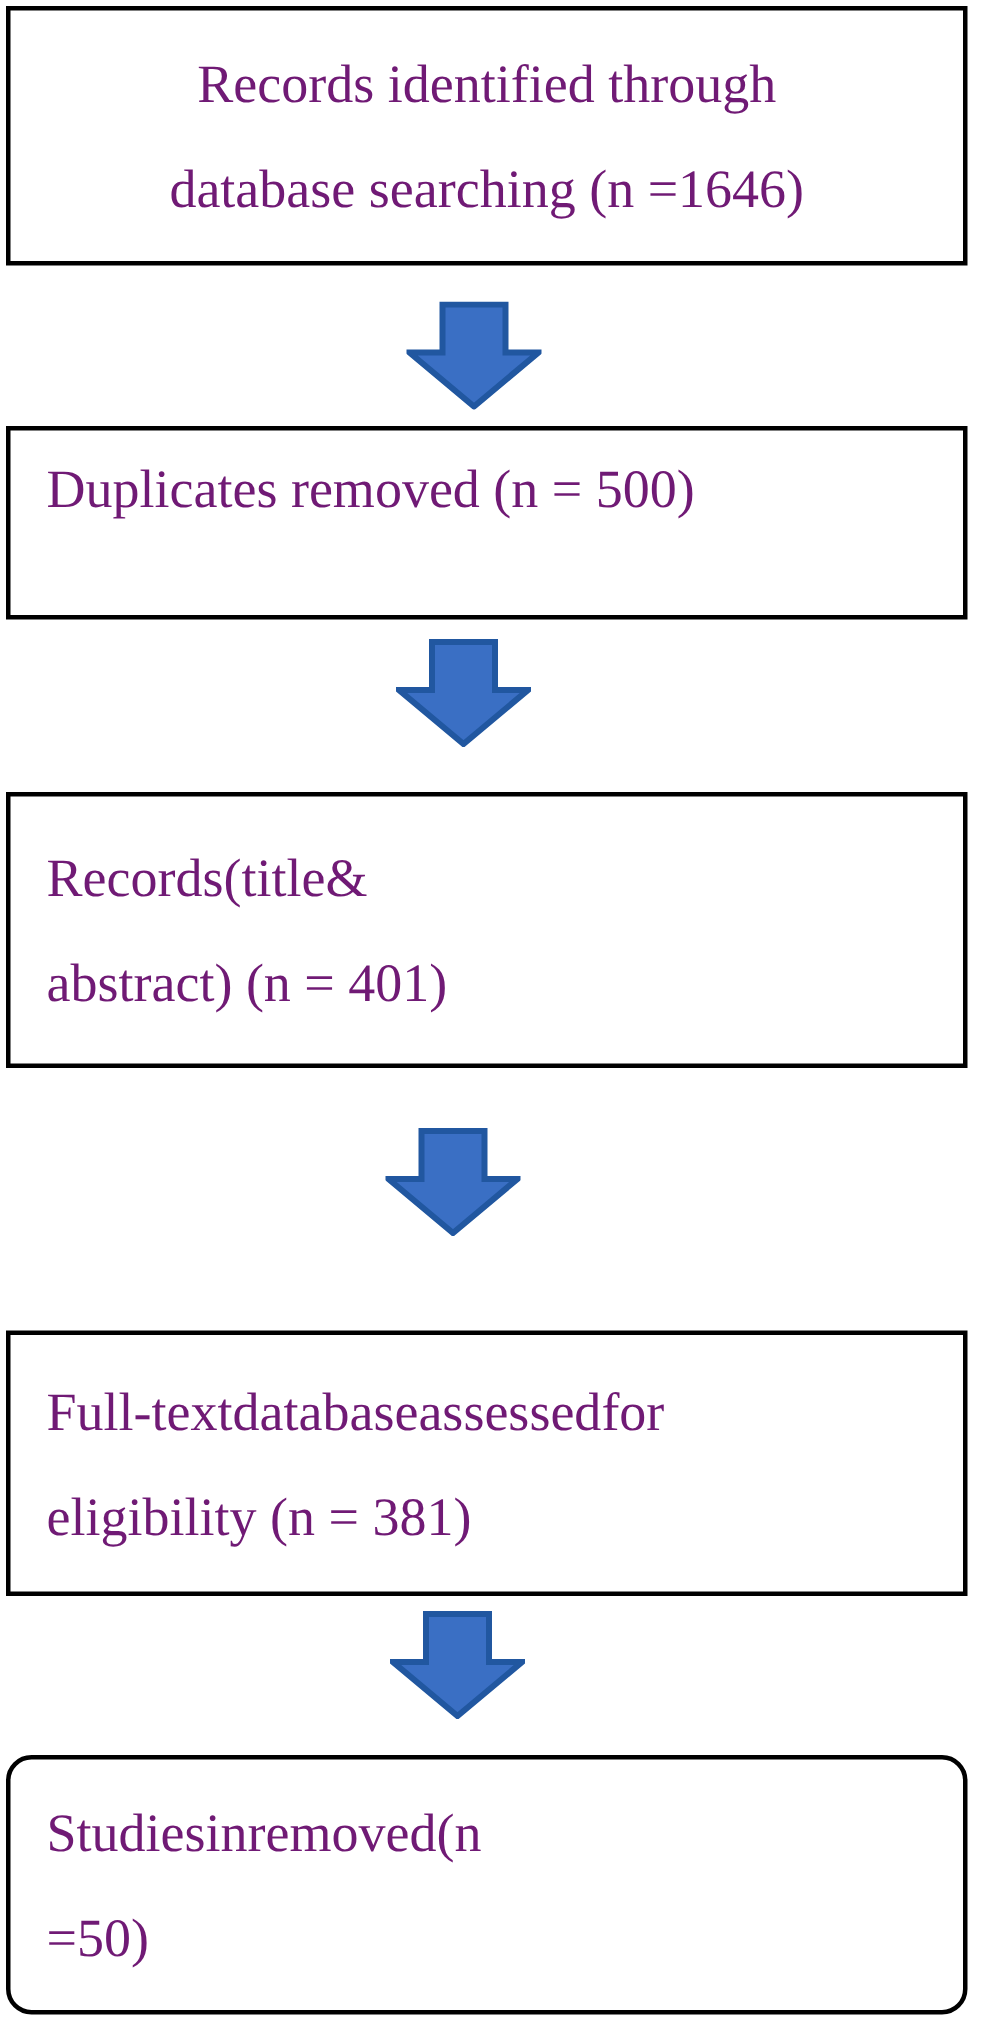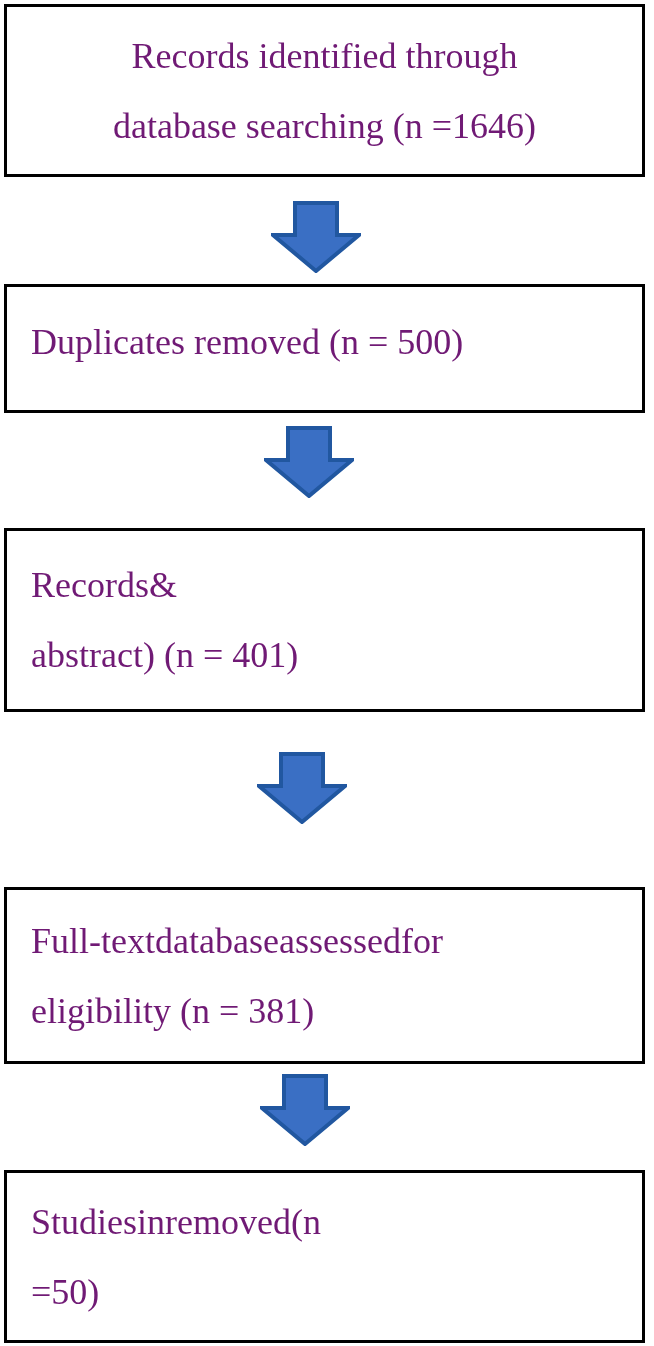--- a/index.html
+++ b/index.html
@@ -19,37 +19,37 @@
     border: 3px solid #000000;
     background: #ffffff;
     color: #701a75;
     font-size: 36px;
     line-height: 70px;
     padding: 0 24px;
     display: flex;
     flex-direction: column;
     justify-content: center;
   }
-  .box.top-align { justify-content: flex-start; padding-top: 20px; }
+  .box.top-align { justify-content: flex-start; padding-top: 4px; }
   .box.center-text { text-align: center; }
   .line { white-space: nowrap; }
   
   .jline { display: flex; justify-content: flex-start; white-space: nowrap; }
   .arrow {
     position: absolute;
     width: 90px;
     height: 72px;
   }
   .arrow svg { display: block; width: 100%; height: 100%; }
 
   #box-1 { top: 4px;    height: 173px; }
   #box-2 { top: 284px;  height: 129px; }
   #box-3 { top: 528px;  height: 184px; }
   #box-4 { top: 887px;  height: 177px; }
-  #box-5 { top: 1170px; height: 173px; }
+  #box-5 { top: 1170px; height: 173px; border-radius: 17px; }
 
   #arrow-1 { left: 271px; top: 201px; }
   #arrow-2 { left: 264px; top: 426px; }
   #arrow-3 { left: 257px; top: 752px; }
   #arrow-4 { left: 260px; top: 1074px; }
 </style>
 </head>
 <body>
 
 <div class="canvas">
@@ -71,20 +71,21 @@
 
   <div class="arrow" id="arrow-2">
     <svg viewBox="0 0 90 72" aria-hidden="true">
       <polygon class="arrow-shape" points="24,2 66,2 66,34 88,34 45,70 2,34 24,34" fill="#3a6fc4" stroke="#2157a0" stroke-width="4" stroke-linejoin="miter"></polygon>
     </svg>
   </div>
 
   <div class="box" id="box-3">
     <div class="jline">
         <span>Records</span>
+        <span>(title</span>
         <span>&amp;</span>
       </div>
     <div class="line">abstract) (n = 401)</div>
   </div>
 
   <div class="arrow" id="arrow-3">
     <svg viewBox="0 0 90 72" aria-hidden="true">
       <polygon class="arrow-shape" points="24,2 66,2 66,34 88,34 45,70 2,34 24,34" fill="#3a6fc4" stroke="#2157a0" stroke-width="4" stroke-linejoin="miter"></polygon>
     </svg>
   </div>

